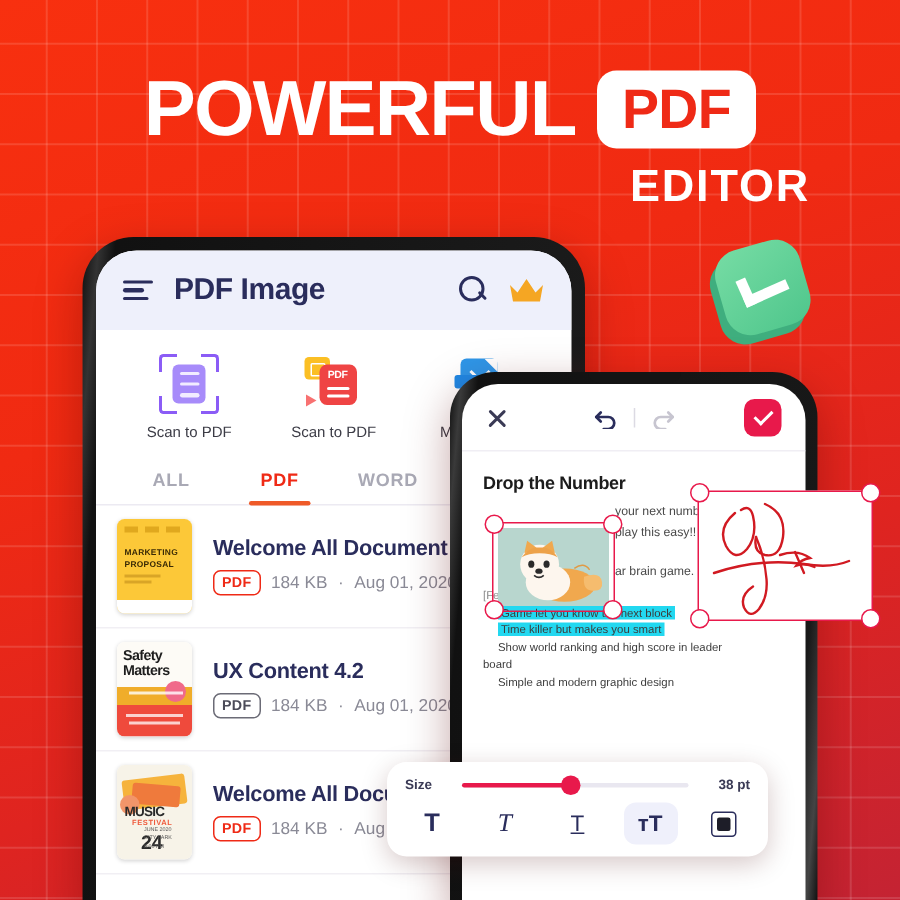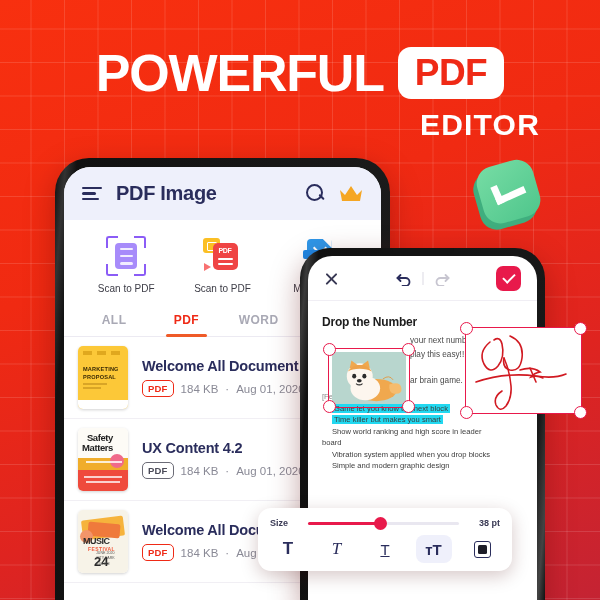--- a/index.html
+++ b/index.html
@@ -172,21 +172,21 @@
 
   
   .th-mk{width:100%;height:100%;background:#fcc838;position:relative;}
   .th-mk .top{position:absolute;top:5px;left:5px;right:5px;height:4px;
     background:repeating-linear-gradient(to right,#e0a81e 0 9px,transparent 9px 14px);}
   .th-mk .t1{position:absolute;top:19px;left:5px;font-size:5.6px;font-weight:bold;color:#3a2a05;line-height:1.45;letter-spacing:.2px;}
   .th-mk .lines{position:absolute;top:37px;left:5px;width:24px;height:2px;background:#d9a526;}
   .th-mk .lines2{position:absolute;top:41px;left:5px;width:18px;height:2px;background:#d9a526;}
   .th-mk .foot{position:absolute;bottom:0;left:0;right:0;height:9px;background:#fff;}
 
-  .th-sf{width:100%;height:100%;background:#fdfbf6;position:relative;text-align:right;}
+  .th-sf{width:100%;height:100%;background:#fdfbf6;position:relative;}
   .th-sf .t{position:absolute;top:5px;left:4px;font-size:9.5px;font-weight:bold;color:#1d1d1d;line-height:1.05;letter-spacing:-.4px;}
   .th-sf .b1{position:absolute;top:30px;left:0;right:0;height:12px;background:#f0ad2a;}
   .th-sf .b2{position:absolute;top:42px;left:0;right:0;bottom:0;background:#ef4a3c;}
   .th-sf .dot{position:absolute;top:26px;right:4px;width:14px;height:14px;border-radius:50%;background:#f06a8a;}
   .th-sf .tx{position:absolute;top:33px;left:8px;right:6px;height:2px;background:rgba(255,255,255,.8);}
   .th-sf .tx2{position:absolute;top:48px;left:6px;right:6px;height:2px;background:rgba(255,255,255,.75);}
   .th-sf .tx3{position:absolute;top:53px;left:8px;right:8px;height:2px;background:rgba(255,255,255,.75);}
 
   .th-ms{width:100%;height:100%;background:#f7f3e8;position:relative;}
   .th-ms .ticket{position:absolute;top:8px;left:4px;right:4px;height:20px;background:#f6b33c;border-radius:2px;transform:rotate(-7deg);}
@@ -461,21 +461,20 @@
           <div style="margin-left:88px">play this easy!!</div>
           <div style="height:11px"></div>
           <div style="margin-left:88px">ar brain game. It hel</div>
         </div>
         <div class="doc-feat">[Features]</div>
         <div class="doc-list">
           <div><span class="hi">Game let you know the next block</span></div>
           <div><span class="hi">Time killer but makes you smart</span></div>
           <div><span>Show world ranking and high score in leader</span></div>
           <div class="nopad"><span>board</span></div>
-          <div><span>Vibration system applied when you drop blocks</span></div>
           <div><span>Simple and modern graphic design</span></div>
         </div>
       </div>
 
     </div>
   </div>
 
   <div class="sel" id="dog-sel">
     <div class="dog-img">
       <svg viewBox="0 0 80 54" width="100%" height="100%">

